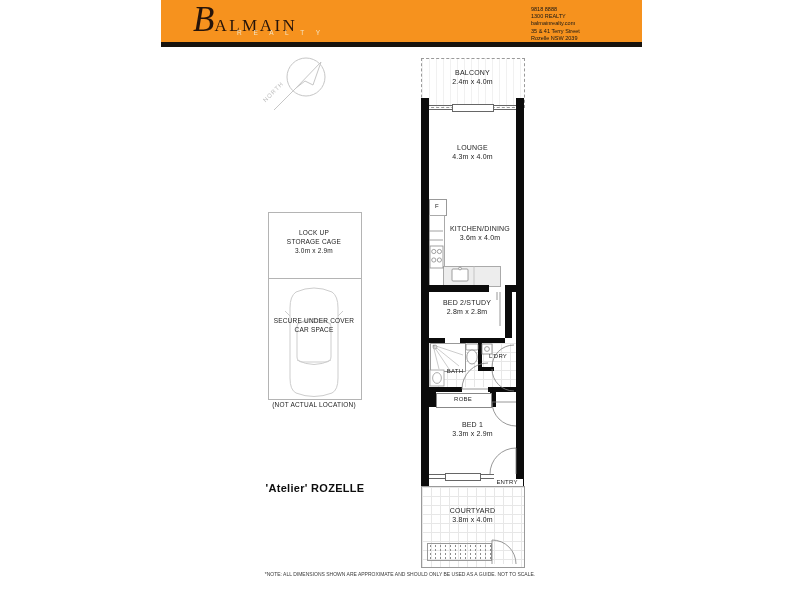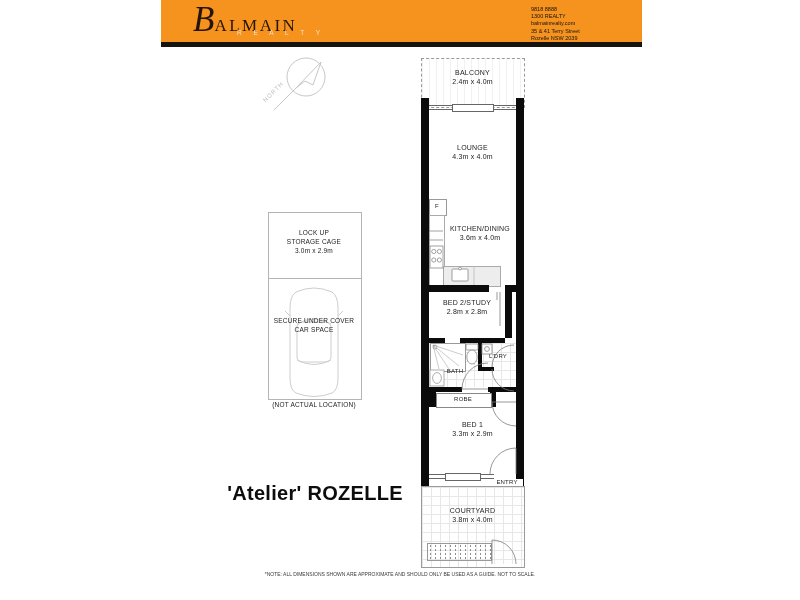--- a/index.html
+++ b/index.html
@@ -25,21 +25,21 @@
   .box{position:absolute;border:1px solid #999;background:#fff;}
   .garage{position:absolute;left:268px;top:212px;width:92px;height:186px;border:1px solid #b4b4b4;}
   .garage-div{position:absolute;left:268px;top:278px;width:93px;height:1px;background:#b4b4b4;}
   .courtyard{position:absolute;left:421px;top:486px;width:102px;height:80px;border:1px solid #9a9a9a;}
   .garden{position:absolute;left:427px;top:543px;width:63px;height:16px;border:1px solid #999;
         background-image:radial-gradient(#8d8d8d .8px,transparent 1px);background-size:5px 4px;}
   .counter{position:absolute;border:1px solid #aaa;background:#fff;}
   .counter2{position:absolute;border:1px solid #aaa;background:#ededed;}
   .robe{position:absolute;left:436px;top:393px;width:54px;height:13px;border:1px solid #888;background:#fff;}
   .title{position:absolute;left:215px;top:482px;width:200px;text-align:center;
-         font-size:20px;font-weight:bold;color:#0d0d0d;letter-spacing:.3px;}
+         font-size:11px;font-weight:bold;color:#0d0d0d;letter-spacing:.3px;}
   .footer{position:absolute;left:150px;top:571px;width:500px;text-align:center;font-size:5px;color:#3a3a3a;}
   .north{position:absolute;left:262px;top:99px;font-size:6px;color:#bdbdbd;letter-spacing:1px;
          transform:rotate(-45deg);transform-origin:left top;}
   svg.overlay{position:absolute;left:0;top:0;pointer-events:none;}
 </style>
 </head>
 <body>
 
 <div class="page">
 

